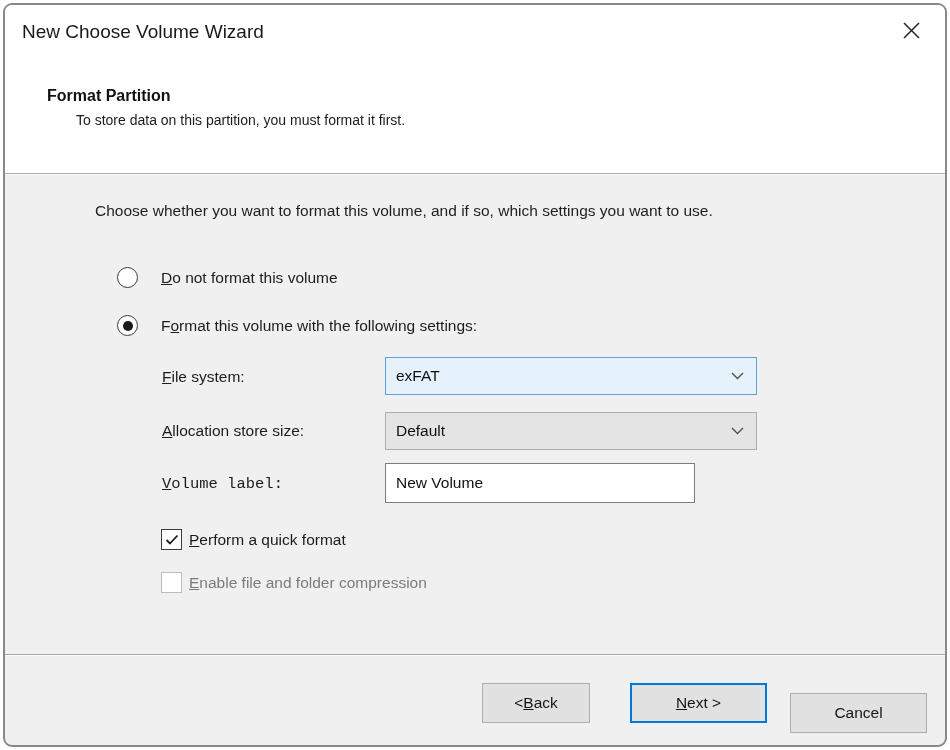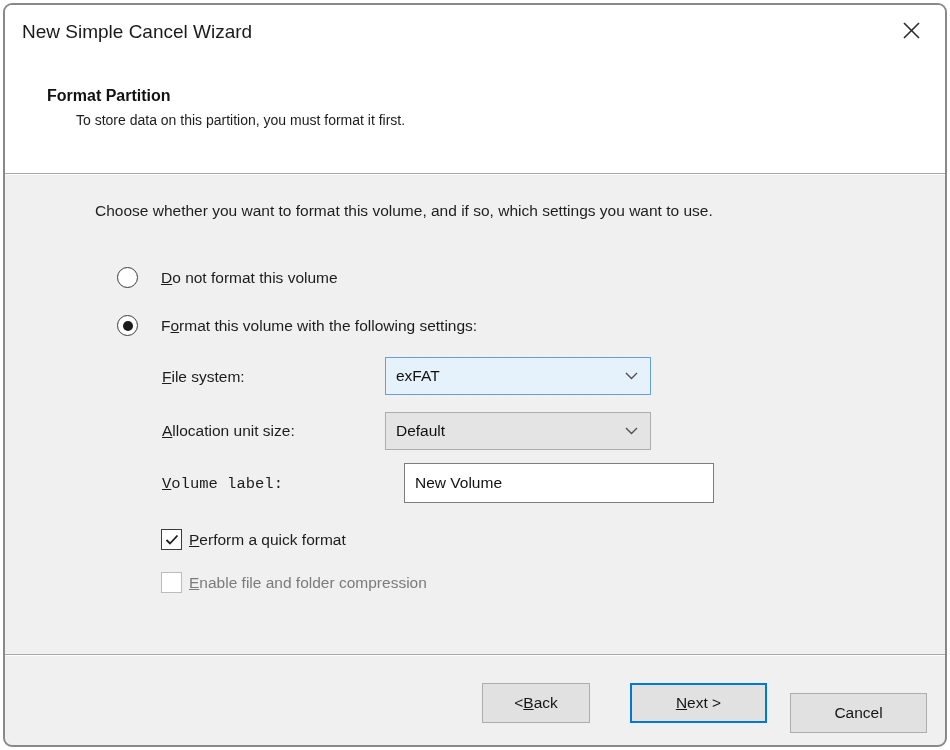--- a/index.html
+++ b/index.html
@@ -66,37 +66,37 @@
     display: inline-flex; align-items: center; justify-content: center;
     flex: 0 0 auto;
   }
   .radio-dot { width: 10px; height: 10px; border-radius: 50%; background: #1a1a1a; }
   
   .field-label { position: absolute; left: 157px; }
   .lbl-filesystem { top: 361px; }
   .lbl-allocation { top: 415px; }
   .lbl-volume { top: 469px; font-family: Liberation Mono, monospace; }
   .combo {
-    position: absolute; left: 380px; width: 266px; height: 38px;
+    position: absolute; left: 380px; width: 372px; height: 38px;
     font-size: 15.5px; color: #111;
     display: flex; align-items: center;
     padding: 0 12px 0 10px; cursor: default;
   }
   .combo-filesystem {
     top: 352px;
     background: #e5f1fb; border: 1px solid #66a0da;
   }
   .combo-allocation {
     top: 407px;
     background: #e4e4e4; border: 1px solid #adadad;
   }
   .combo-value { flex: 1 1 auto; white-space: nowrap; overflow: hidden; }
   .chevron { flex: 0 0 auto; display: inline-flex; }
   .text-input {
-    position: absolute; left: 399px; top: 458px; width: 310px; height: 40px;
+    position: absolute; left: 380px; top: 458px; width: 310px; height: 40px;
     background: #ffffff; border: 1px solid #7d7d7d;
     font-family: "Liberation Sans", sans-serif;
     font-size: 15.5px; color: #111; padding: 0 10px;
     outline: none;
   }
   
   .check-row { position: absolute; left: 156px; display: flex; align-items: center; gap: 7px; cursor: default; margin-top: 8px; }
   .check-row-1 { top: 516px; }
   .check-row-2 { top: 559px; }
   .check-box {
@@ -119,21 +119,21 @@
   .btn-back   { left: 477px; width: 108px; }
   .btn-next   { left: 625px; width: 137px; border: 2px solid #0078d7; }
   .btn-cancel { left: 785px; width: 137px; margin-top: 10px; }
 </style>
 </head>
 <body>
 
 <div class="dialog">
 
   <div class="titlebar-area">
-    <div class="win-title">New Simple Cancel Wizard</div>
+    <div class="win-title">New Choose Volume Wizard</div>
     <button class="close-btn">
       <svg width="19" height="19" viewBox="0 0 19 19">
         <line x1="2" y1="2" x2="17" y2="17" stroke="#2b2b2b" stroke-width="1.6"></line>
         <line x1="17" y1="2" x2="2" y2="17" stroke="#2b2b2b" stroke-width="1.6"></line>
       </svg>
     </button>
     <div class="page-title">Format Partition</div>
     <div class="page-subtitle">To store data on this partition, you must format it first.</div>
   </div>
 
@@ -157,21 +157,21 @@
 
   <div class="combo combo-filesystem">
     <span class="combo-value">exFAT</span>
     <span class="chevron">
       <svg width="13" height="8" viewBox="0 0 13 8">
           <polyline points="1,1 6.5,6.5 12,1" fill="none" stroke="#505050" stroke-width="1.4"></polyline>
         </svg>
     </span>
   </div>
 
-  <div class="field-label lbl-allocation label-text"><span></span><span class="accel">A</span><span>llocation unit size:</span></div>
+  <div class="field-label lbl-allocation label-text"><span></span><span class="accel">A</span><span>llocation store size:</span></div>
 
   <div class="combo combo-allocation">
     <span class="combo-value">Default</span>
     <span class="chevron">
       <svg width="13" height="8" viewBox="0 0 13 8">
           <polyline points="1,1 6.5,6.5 12,1" fill="none" stroke="#505050" stroke-width="1.4"></polyline>
         </svg>
     </span>
   </div>
 

